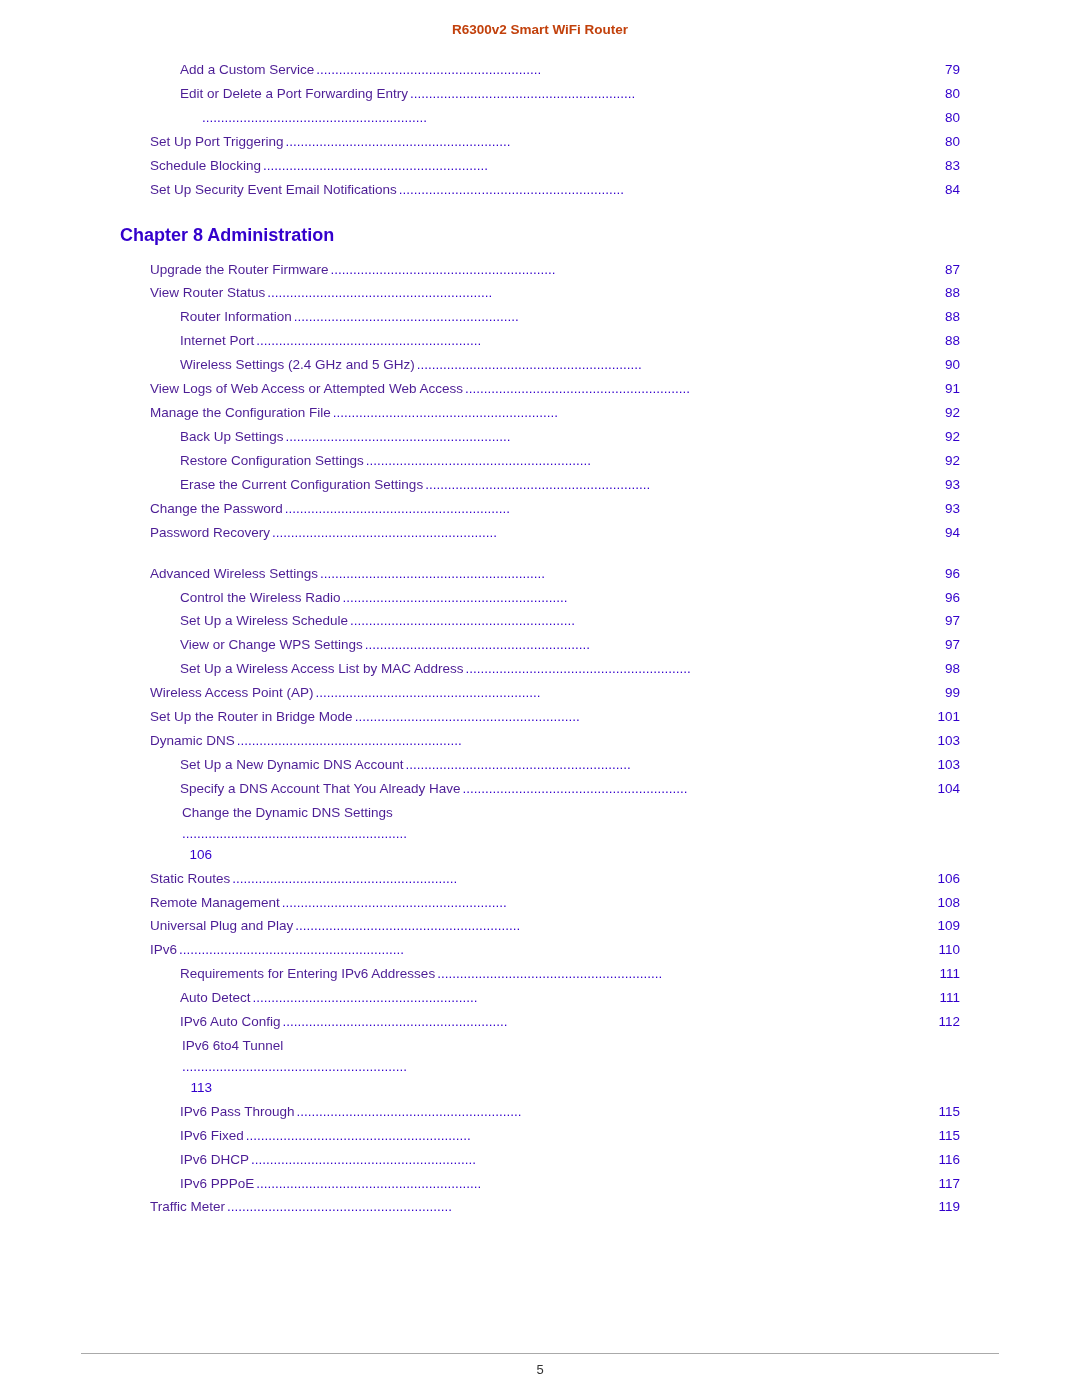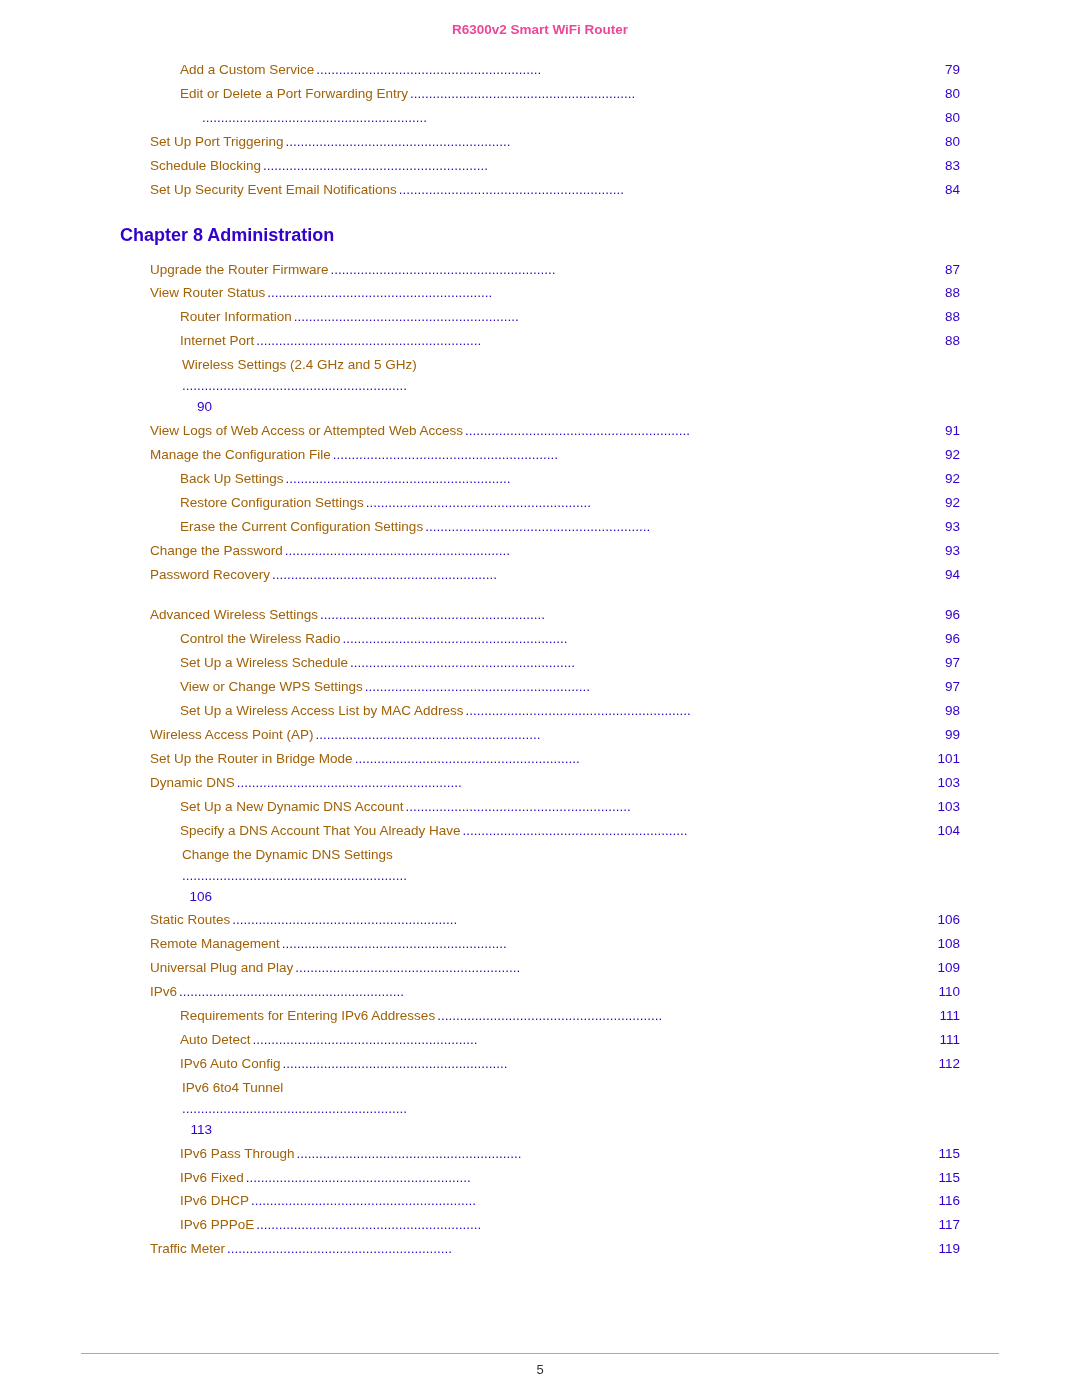--- a/index.html
+++ b/index.html
@@ -16,21 +16,21 @@
       font-size: 14px;
       color: #333;
       position: relative;
     }
 
     .page-header {
       text-align: center;
       padding: 22px 0 10px 0;
       font-weight: bold;
       font-size: 13.5px;
-      color: #ec4899;
+      color: #c2410c;
     }
 
     .page-content {
       padding: 10px 120px 60px 120px;
     }
 
     .toc-section {
       margin-bottom: 20px;
     }
 
@@ -44,21 +44,21 @@
     .toc-entry {
       display: flex;
       justify-content: space-between;
       align-items: baseline;
       margin: 3px 0;
       font-size: 13.5px;
       line-height: 1.55;
     }
 
     .toc-entry .entry-text {
-      color: #a16207;
+      color: #4c1d95;
       text-decoration: none;
       flex-shrink: 0;
     }
 
     .toc-entry .dots {
       flex: 1;
       overflow: hidden;
       color: #3300cc;
       margin: 0 2px;
       white-space: nowrap;
@@ -147,21 +147,21 @@
         <div class="toc-entry" style="padding-left: 60px;">
           <span class="entry-text">Router Information</span>
           <span class="dots"> ............................................................ </span>
           <span class="page-num">88</span>
         </div>
         <div class="toc-entry" style="padding-left: 60px;">
           <span class="entry-text">Internet Port</span>
           <span class="dots"> ............................................................ </span>
           <span class="page-num">88</span>
         </div>
-        <div class="toc-entry" style="padding-left: 60px; flex-direction: column;">
+        <div class="toc-entry" style="padding-left: 60px;">
           <span class="entry-text">Wireless Settings (2.4 GHz and 5 GHz)</span>
           <span class="dots"> ............................................................ </span>
           <span class="page-num">90</span>
         </div>
         <div class="toc-entry" style="padding-left: 30px;">
           <span class="entry-text">View Logs of Web Access or Attempted Web Access</span>
           <span class="dots"> ............................................................ </span>
           <span class="page-num">91</span>
         </div>
         <div class="toc-entry" style="padding-left: 30px;">

